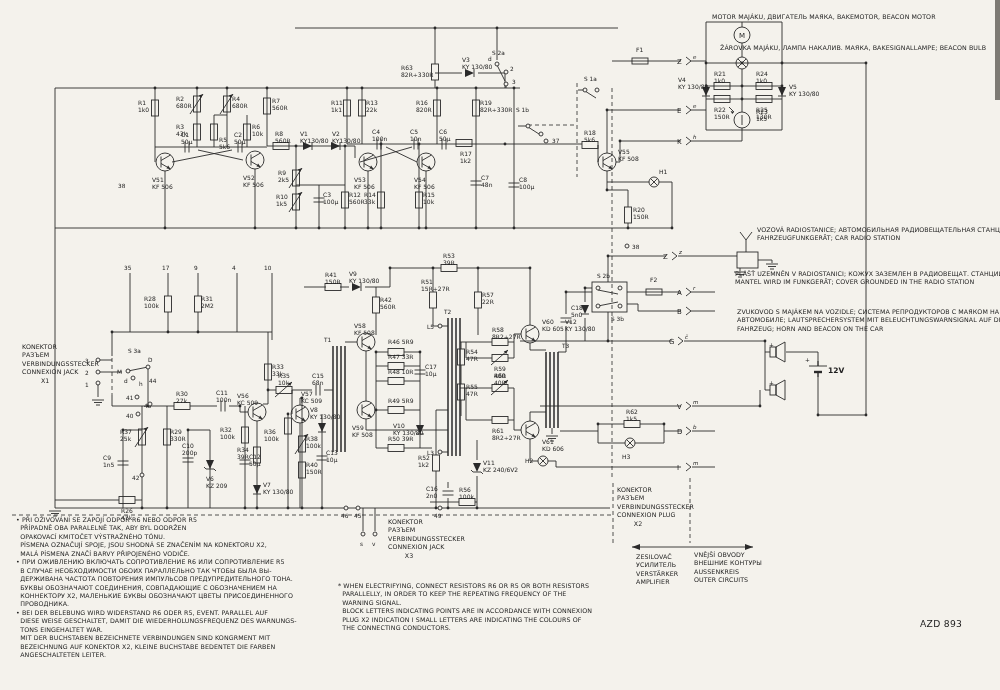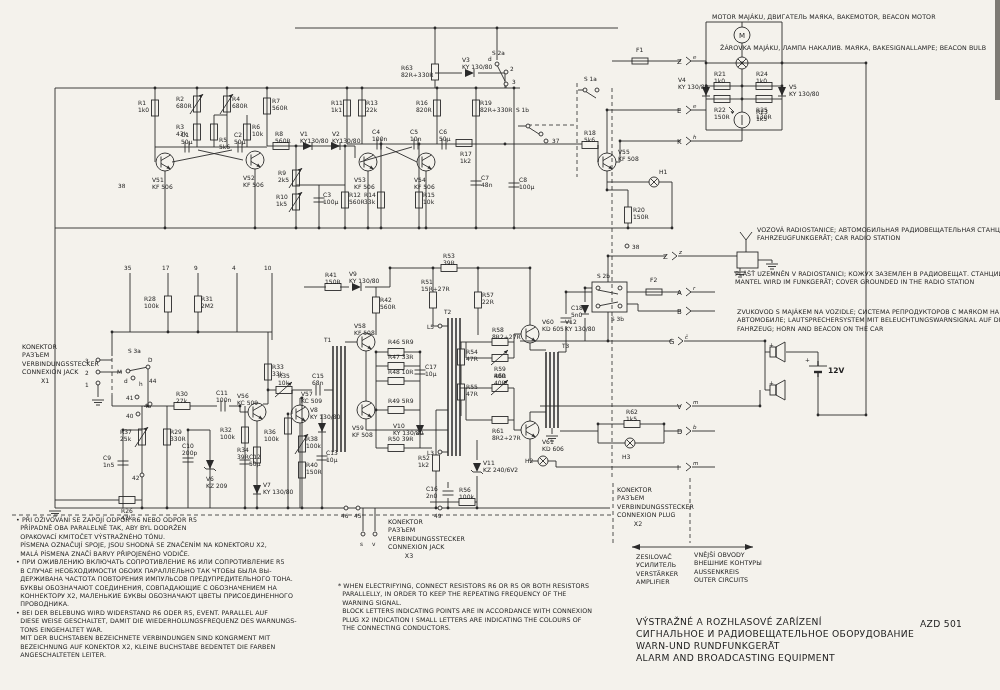--- a/index.html
+++ b/index.html
@@ -988,19 +988,15 @@
   TONS EINGEHALTET WAR.
   MIT DER BUCHSTABEN BEZEICHNETE VERBINDUNGEN SIND KONGRMENT MIT
   BEZEICHNUNG AUF KONEKTOR X2, KLEINE BUCHSTABE BEDENTET DIE FARBEN
   ANGESCHALTETEN LEITER.</div>
   <div class="ann" style="left:338px;top:582px">* WHEN ELECTRIFYING, CONNECT RESISTORS R6 OR R5 OR BOTH RESISTORS
   PARALLELLY, IN ORDER TO KEEP THE REPEATING FREQUENCY OF THE
   WARNING SIGNAL.
   BLOCK LETTERS INDICATING POINTS ARE IN ACCORDANCE WITH CONNEXION
   PLUG X2 INDICATION I SMALL LETTERS ARE INDICATING THE COLOURS OF
   THE CONNECTING CONDUCTORS.</div>
-  <div class="ann title" style="left:636px;top:616px">VÝSTRAŽNÉ A ROZHLASOVÉ ZAŘÍZENÍ
-СИГНАЛЬНОЕ И РАДИОВЕЩАТЕЛЬНОЕ ОБОРУДОВАНИЕ
-WARN-UND RUNDFUNKGERÄT
-ALARM AND BROADCASTING EQUIPMENT</div>
-  <div class="ann title" style="left:920px;top:618px">AZD 501</div>
+  <div class="ann title" style="left:920px;top:618px">AZD 893</div>
   <div class="edge"></div>
 </div>
 
 </body></html>

